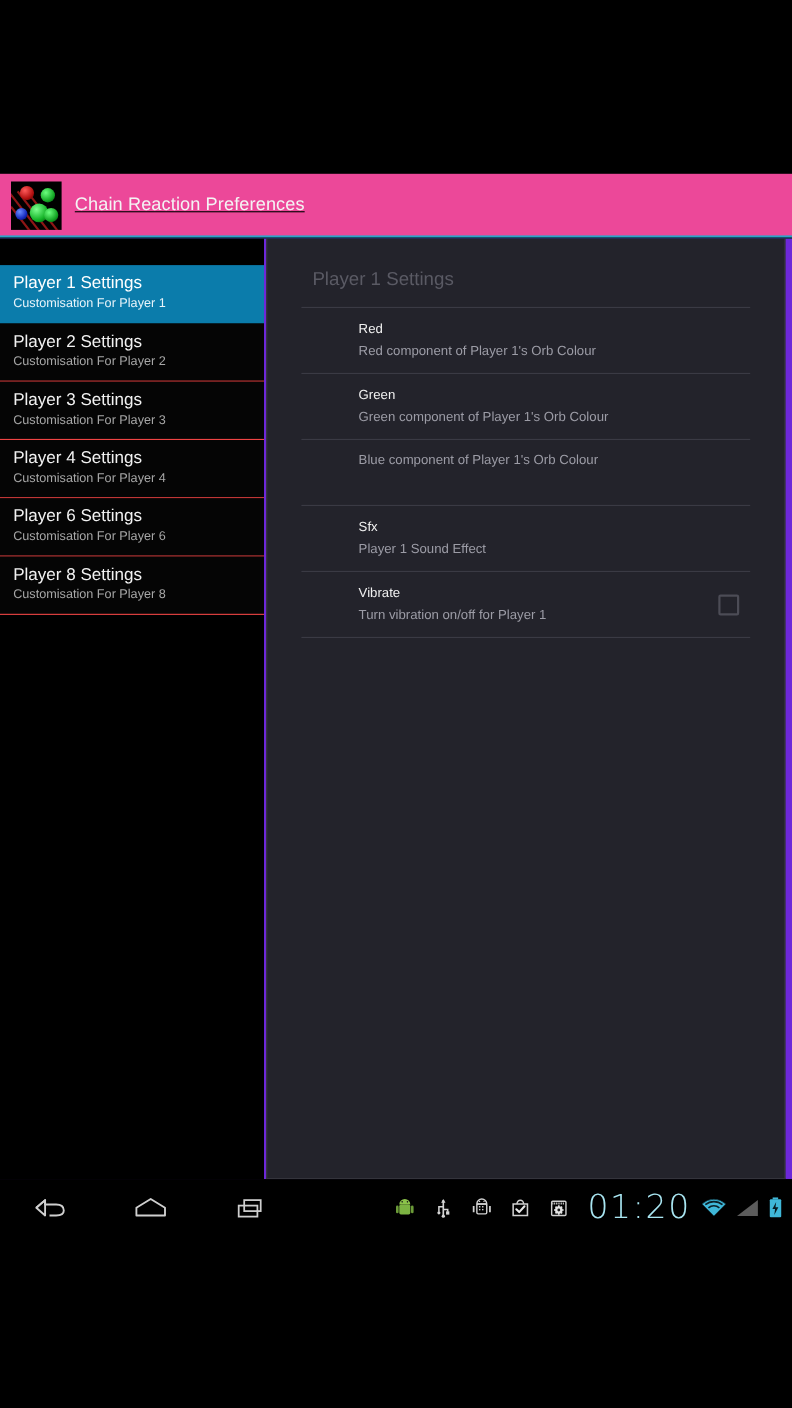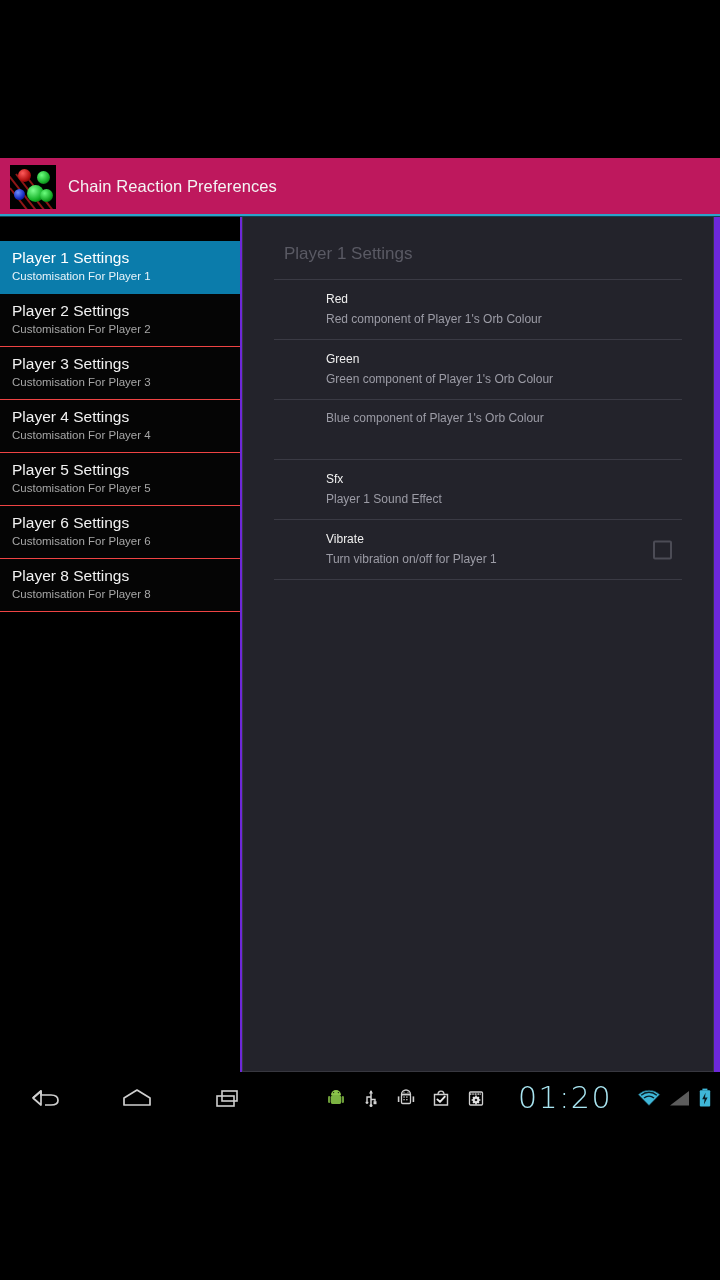--- a/index.html
+++ b/index.html
@@ -25,24 +25,25 @@
     left: 0; top: 0;
     width: 720px; height: 158px;
     background: #000000;
   }
 
   
   .title-bar {
     position: absolute;
     left: 0; top: 158px;
     width: 720px; height: 57px;
-    background: #be185d;
+    background: #ec4899;
     display: flex;
     align-items: center;
     padding-left: 10px;
+    text-decoration: underline;
   }
 
   .app-icon {
     position: relative;
     width: 46px; height: 44px;
     flex: 0 0 auto;
     overflow: hidden;
     background: #000000;
   }
   .app-icon .streak {
@@ -199,21 +200,21 @@
     align-items: center;
     justify-content: center;
     cursor: pointer;
   }
 
   .status-group {
     position: absolute;
     right: 8px;
     display: flex;
     align-items: center;
-    gap: 16px;
+    gap: 0;
   }
   .notif-icons {
     display: flex;
     align-items: center;
     gap: 15px;
     margin-right: 16px;
   }
   .notif-icon {
     width: 20px; height: 22px;
     display: flex;
@@ -284,24 +285,20 @@
           <div class="side-title">Player 2 Settings</div>
           <div class="side-sub">Customisation For Player 2</div>
         </div>
         <div class="side-item">
           <div class="side-title">Player 3 Settings</div>
           <div class="side-sub">Customisation For Player 3</div>
         </div>
         <div class="side-item">
           <div class="side-title">Player 4 Settings</div>
           <div class="side-sub">Customisation For Player 4</div>
-        </div>
-        <div class="side-item">
-          <div class="side-title">Player 5 Settings</div>
-          <div class="side-sub">Customisation For Player 5</div>
         </div>
         <div class="side-item">
           <div class="side-title">Player 6 Settings</div>
           <div class="side-sub">Customisation For Player 6</div>
         </div>
         <div class="side-item">
           <div class="side-title">Player 8 Settings</div>
           <div class="side-sub">Customisation For Player 8</div>
         </div>
       </div>

